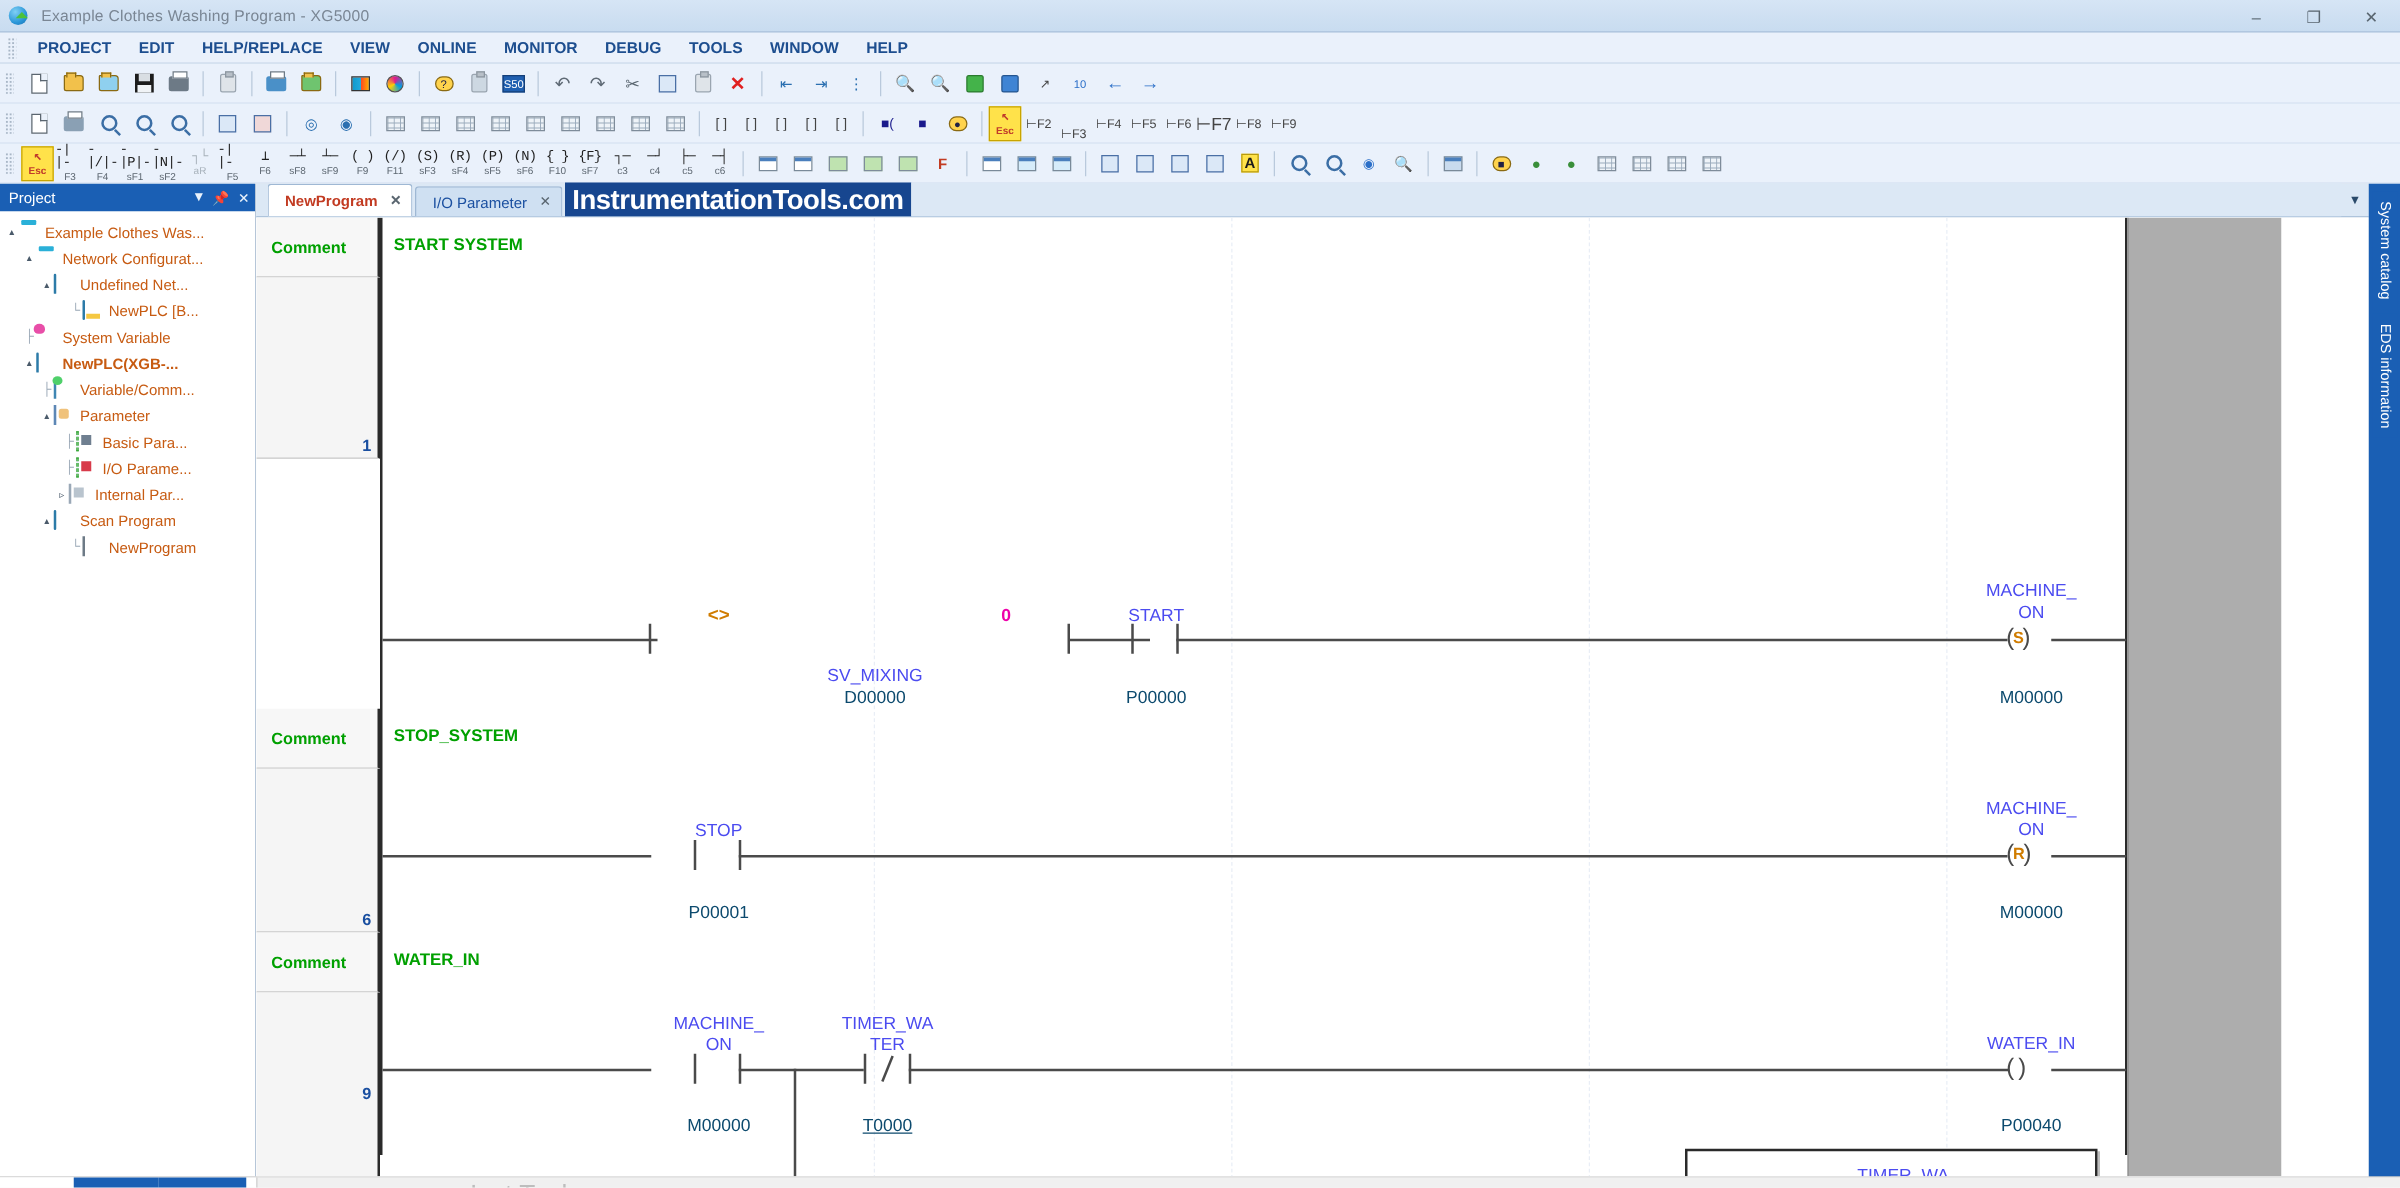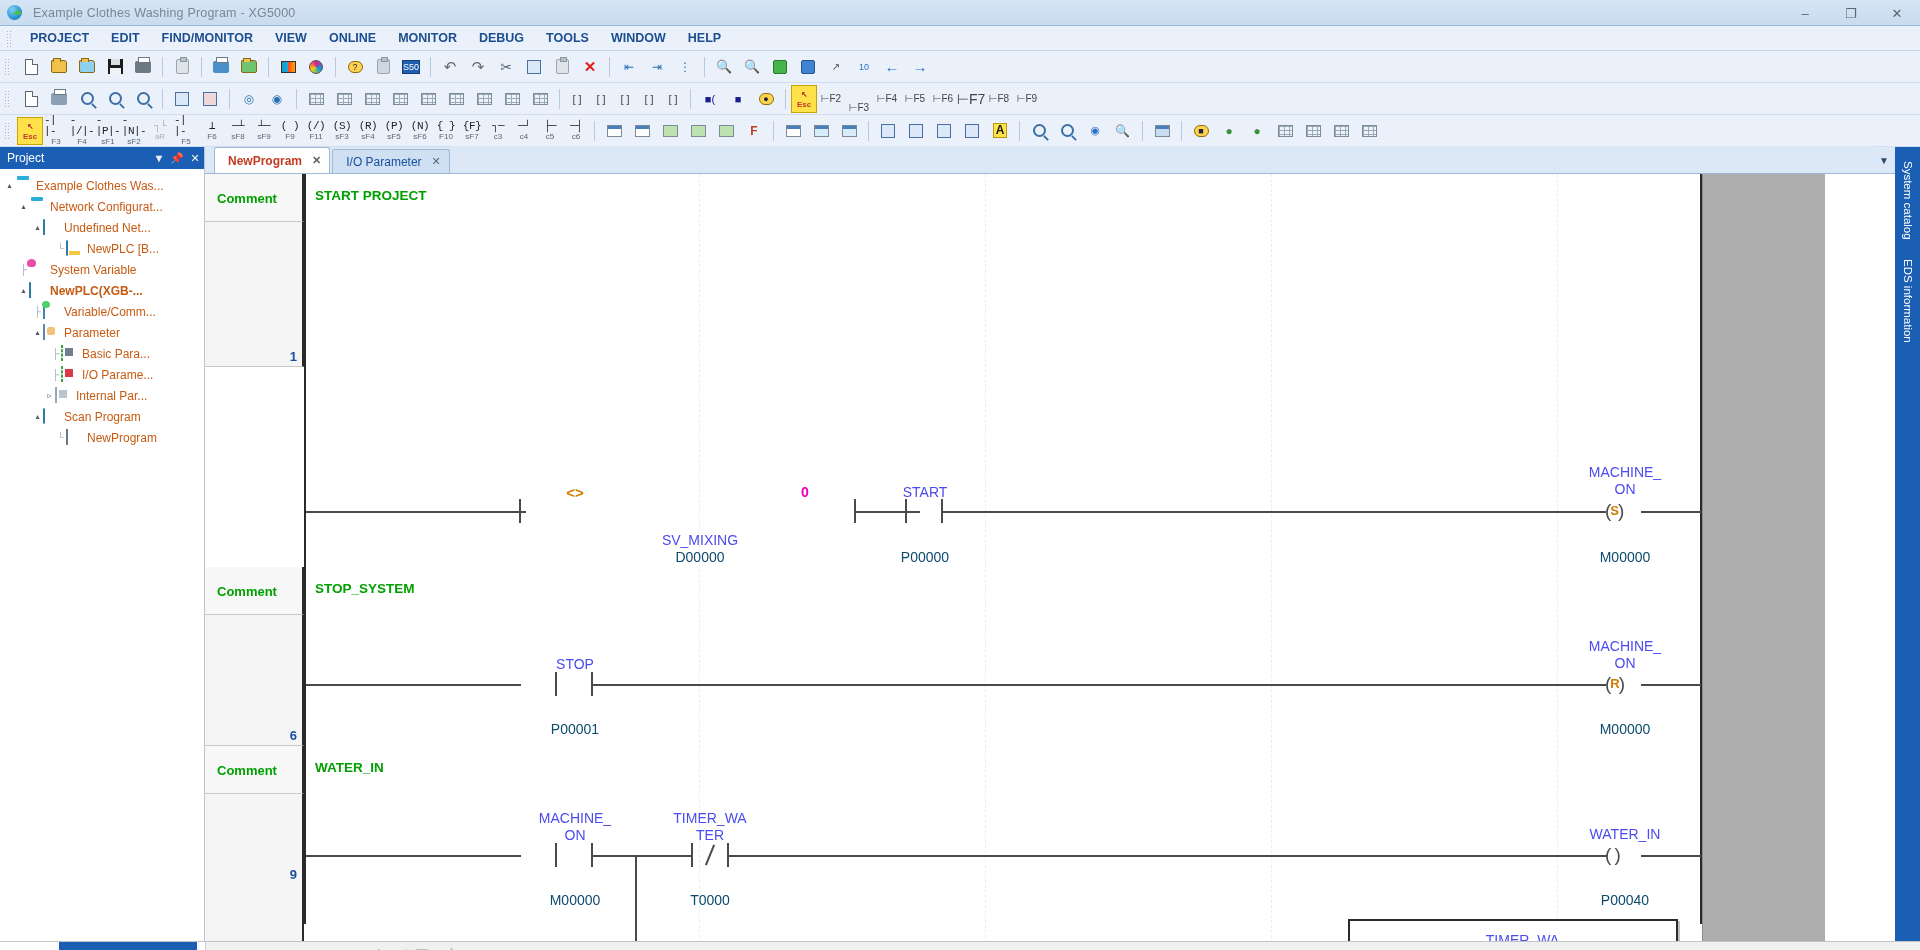--- a/index.html
+++ b/index.html
@@ -325,21 +325,21 @@
     <div class="tb-btn">–</div>
     <div class="tb-btn">❐</div>
     <div class="tb-btn">✕</div>
   </div>
 </div>
 
 <div class="menubar">
   <div class="grip"></div>
   <div class="menuitem">PROJECT</div>
   <div class="menuitem">EDIT</div>
-  <div class="menuitem">FIND/MONITOR</div>
+  <div class="menuitem">HELP/REPLACE</div>
   <div class="menuitem">VIEW</div>
   <div class="menuitem">ONLINE</div>
   <div class="menuitem">MONITOR</div>
   <div class="menuitem">DEBUG</div>
   <div class="menuitem">TOOLS</div>
   <div class="menuitem">WINDOW</div>
   <div class="menuitem">HELP</div>
 </div>
 
 <div class="toolbar">
@@ -820,41 +820,42 @@
     <div class="tabstrip">
       <div style="width:9px;"></div>
       <div class="etab active">
         <span>NewProgram</span>
         <span class="x">✕</span>
       </div>
       <div class="etab">
         <span>I/O Parameter</span>
         <span class="x">✕</span>
       </div>
+      <div class="watermark">InstrumentationTools.com</div>
       <div class="spacer"></div>
       <div class="caret">▼</div>
     </div>
 
     <div class="ladderwrap">
       <div class="ladder">
 
         <div class="gridline-v" style="left:494px;top:0;height:794px;"></div>
         <div class="gridline-v" style="left:780px;top:0;height:794px;"></div>
         <div class="gridline-v" style="left:1066px;top:0;height:794px;"></div>
         <div class="gridline-v" style="left:1352px;top:0;height:794px;"></div>
 
         <div class="railL" style="left:99px;top:0;height:750px;"></div>
         <div class="railR" style="left:1495px;top:0;height:750px;"></div>
 
         <div class="grayzone"></div>
 
         <div class="gutter cmt" style="top:0;height:48px;">
           <div class="cmtlbl">Comment</div>
         </div>
-        <div class="cmttext" style="left:110px;top:14px;">START PROJECT</div>
+        <div class="cmttext" style="left:110px;top:14px;">START SYSTEM</div>
 
         <div class="gutter" style="top:48px;height:145px;">
           <div class="rnum">1</div>
         </div>
 
         <div class="hline" style="left:101px;top:337px;width:220px;"></div>
         <div class="contact" style="left:314px;top:325px;width:2px;height:24px;">
           <div class="bar barL"></div>
         </div>
         <div class="sym op" style="left:355px;top:310px;width:30px;">&lt;&gt;</div>
@@ -929,21 +930,21 @@
         <div class="hline" style="left:386px;top:681px;width:100px;"></div>
         <div class="vline" style="left:430px;top:681px;height:113px;"></div>
 
         <div class="sym name" style="left:440px;top:636px;width:130px;line-height:17px;">TIMER_WA</div>
         <div class="sym name" style="left:440px;top:653px;width:130px;line-height:17px;">TER</div>
         <div class="contact" style="left:486px;top:669px;width:38px;height:24px;">
           <div class="bar barL"></div>
             <div class="slash"></div>
             <div class="bar barR"></div>
         </div>
-        <div class="sym addr" style="left:440px;top:698px;width:130px;">T0000</div>
+        <div class="sym addr" style="left:440px;top:698px;width:130px;text-decoration:underline;">T0000</div>
         <div class="hline" style="left:522px;top:681px;width:880px;"></div>
 
         <div class="sym name" style="left:1355px;top:652px;width:130px;">WATER_IN</div>
         <div class="coil" style="left:1400px;top:670px;">( )</div>
         <div class="hline" style="left:1436px;top:681px;width:60px;"></div>
         <div class="sym addr" style="left:1355px;top:698px;width:130px;">P00040</div>
 
         <div class="fbox" style="left:1143px;top:745px;width:330px;height:52px;"></div>
 
         <div class="sym name" style="left:1250px;top:758px;width:135px;line-height:17px;">TIMER_WA</div>

